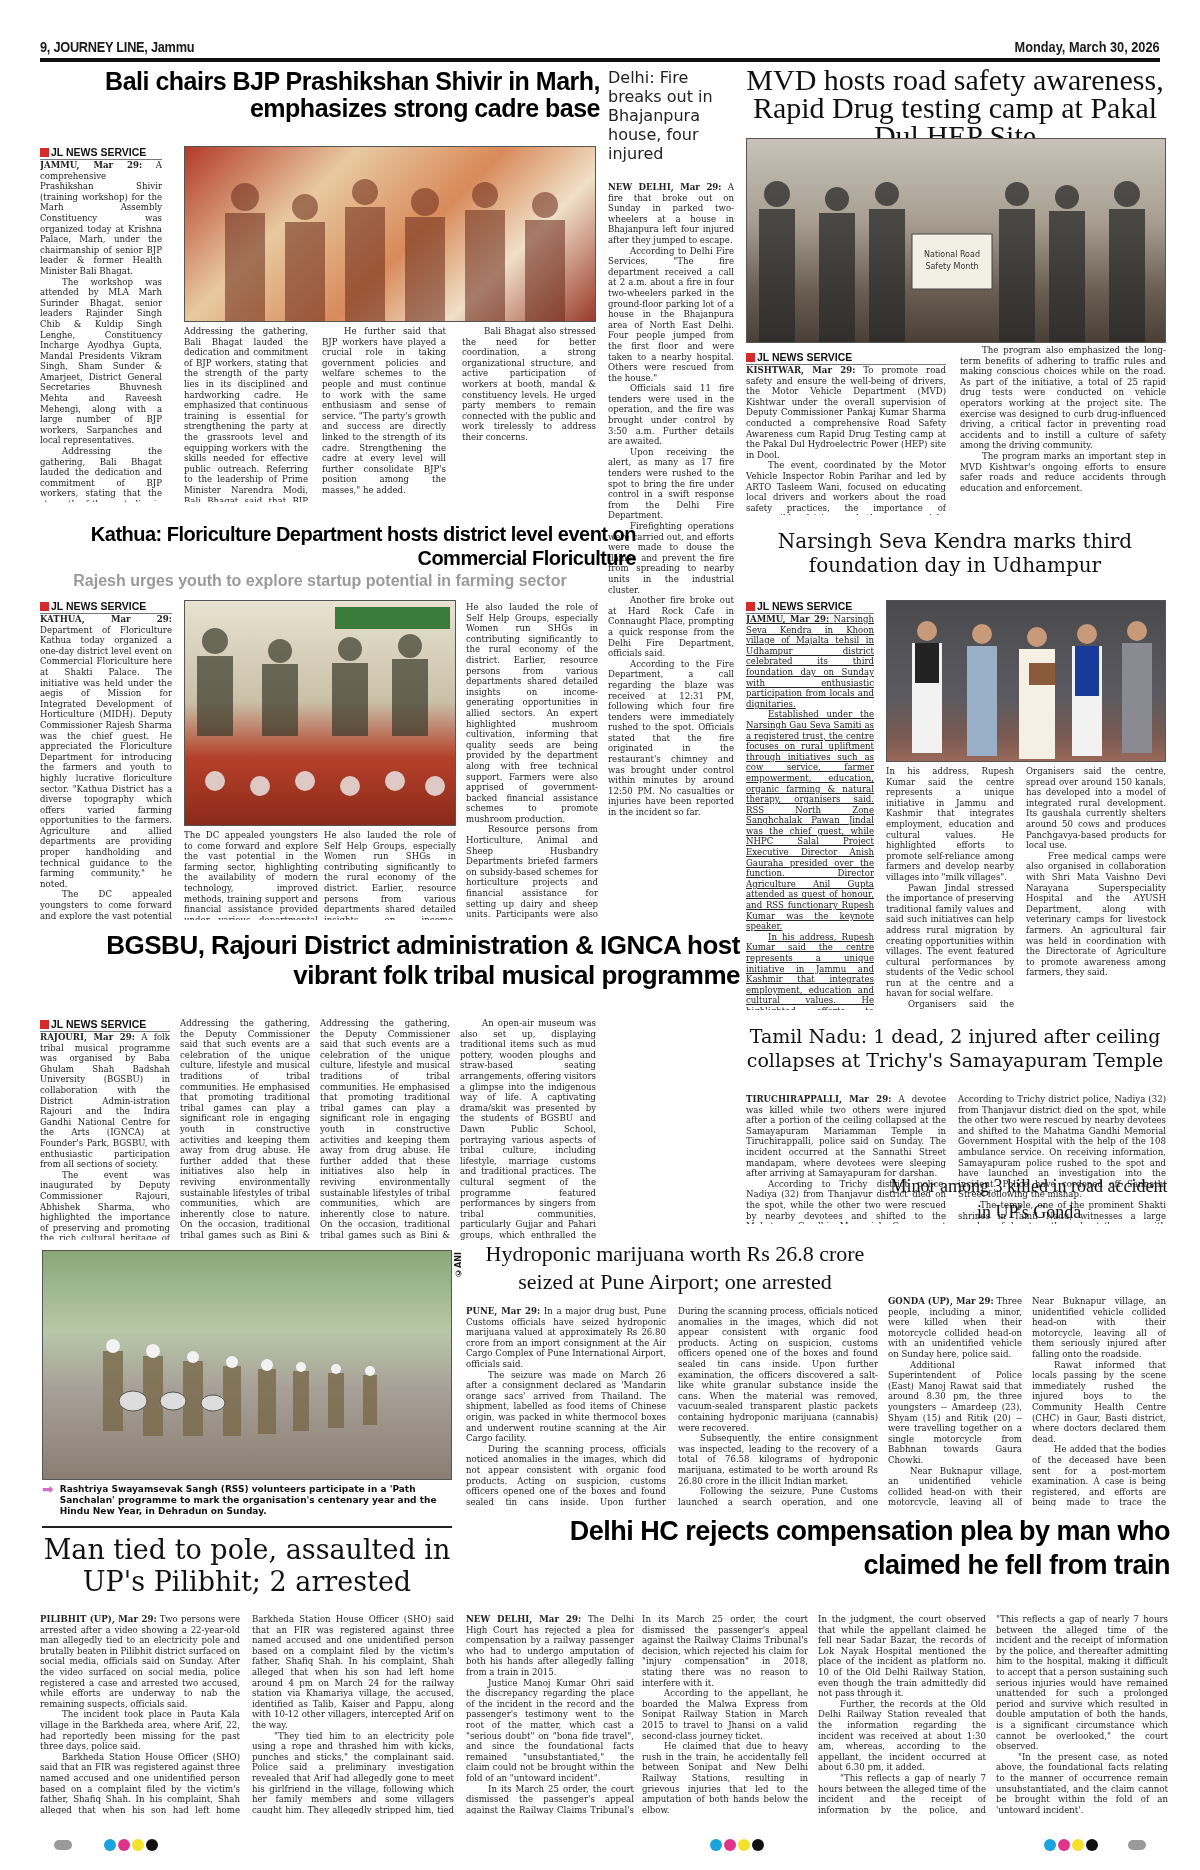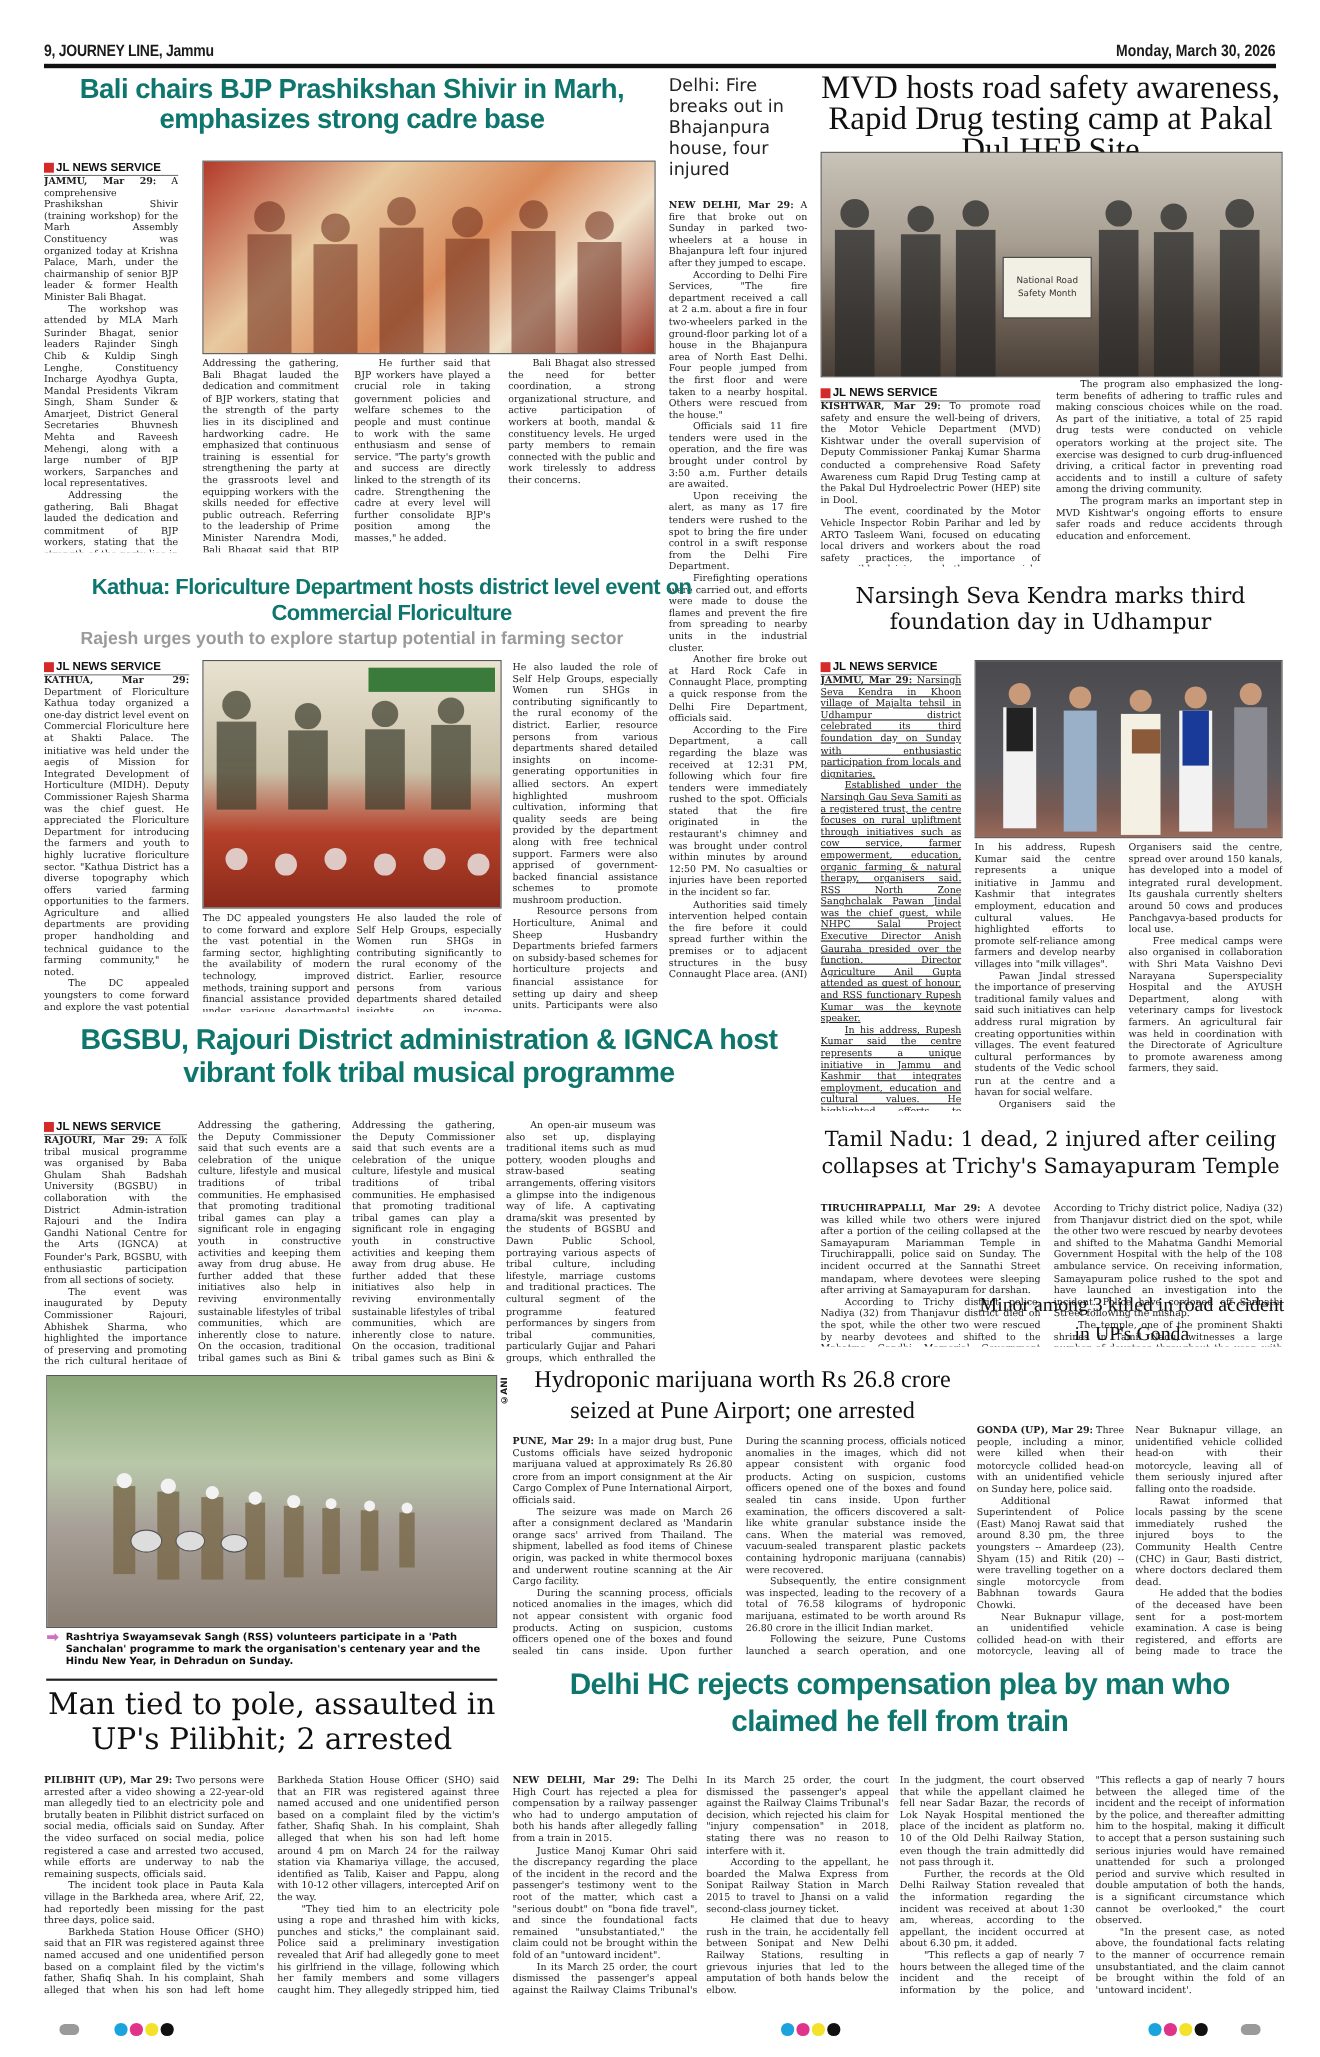--- a/index.html
+++ b/index.html
@@ -2,21 +2,21 @@
 <html><head>
 <meta charset="utf-8">
 <style>
   * { box-sizing: border-box; margin: 0; padding: 0; }
   html, body { width: 1200px; height: 1870px; background: #fff; overflow: hidden; }
   body { position: relative; font-family: "DejaVu Serif", serif; color: #1a1a1a; }
   .abs { position: absolute; }
   .masthead-left { left: 40px; top: 38px; font-family: "Liberation Sans", sans-serif; font-weight: bold; font-size: 15px; letter-spacing: -0.3px; transform: scaleX(0.85); transform-origin: left; }
   .masthead-right { right: 40px; top: 38px; font-family: "Liberation Sans", sans-serif; font-weight: bold; font-size: 15px; transform: scaleX(0.85); transform-origin: right; }
   .rule { left: 40px; right: 40px; top: 58px; height: 4px; background: #111; }
-  .hl-sans { font-family: "Liberation Sans", sans-serif; font-weight: bold; text-align: center; line-height: 1.08; color: #0f766e; letter-spacing: -0.5px; }
+  .hl-sans { font-family: "Liberation Sans", sans-serif; font-weight: bold; text-align: right; line-height: 1.08; color: #000000; letter-spacing: -0.5px; }
   .hl-cond { font-family: "Liberation Serif", serif; text-align: center; line-height: 1.15; color: #111; transform-origin: center; }
   .hl-serif { font-family: "DejaVu Serif", serif; text-align: center; line-height: 1.18; color: #111; }
   .sub-grey { font-family: "Liberation Sans", sans-serif; font-weight: bold; color: #9a9a9a; text-align: center; }
   .byline { font-family: "Liberation Sans", sans-serif; font-weight: bold; font-size: 10.5px; border-bottom: 1px solid #777; padding-bottom: 1px; color: #111; display: flex; align-items: center; gap: 2px; }
   .byline .sq { display: inline-block; width: 9px; height: 9px; background: #d42a2a; }
   .col { font-size: 8.6px; line-height: 10.6px; text-align: justify; hyphens: auto; color: #222; overflow: hidden; }
   .col p { text-indent: 22px; }
   .col p.first { text-indent: 0; }
   .col b { font-weight: bold; }
   .photo { border: 1px solid #555; overflow: hidden; text-decoration: underline; }
@@ -74,21 +74,20 @@
 
 <div class="abs" style="left:608px; top:68px; width:126px; font-family:'DejaVu Sans',sans-serif; font-size:16px; line-height:19px; color:#222;">Delhi: Fire breaks out in Bhajanpura house, four injured</div>
 <div class="abs col" style="left:608px; top:182px; width:126px; height:810px;">
   <p class="first"><b>NEW DELHI, Mar 29:</b> <span>A fire that broke out on Sunday in parked two-wheelers at a house in Bhajanpura left four injured after they jumped to escape.</span></p>
   <p>According to Delhi Fire Services, "The fire department received a call at 2 a.m. about a fire in four two-wheelers parked in the ground-floor parking lot of a house in the Bhajanpura area of North East Delhi. Four people jumped from the first floor and were taken to a nearby hospital. Others were rescued from the house."</p>
   <p>Officials said 11 fire tenders were used in the operation, and the fire was brought under control by 3:50 a.m. Further details are awaited.</p>
   <p>Upon receiving the alert, as many as 17 fire tenders were rushed to the spot to bring the fire under control in a swift response from the Delhi Fire Department.</p>
   <p>Firefighting operations were carried out, and efforts were made to douse the flames and prevent the fire from spreading to nearby units in the industrial cluster.</p>
   <p>Another fire broke out at Hard Rock Cafe in Connaught Place, prompting a quick response from the Delhi Fire Department, officials said.</p>
   <p>According to the Fire Department, a call regarding the blaze was received at 12:31 PM, following which four fire tenders were immediately rushed to the spot. Officials stated that the fire originated in the restaurant's chimney and was brought under control within minutes by around 12:50 PM. No casualties or injuries have been reported in the incident so far.</p>
-  <p>Authorities said timely intervention helped contain the fire before it could spread further within the premises or to adjacent structures in the busy Connaught Place area. (ANI)</p>
 </div>
 
 <div class="abs hl-cond" style="left:742px; top:66px; width:426px; font-size:30px; line-height:28px;">MVD hosts road safety awareness, Rapid Drug testing camp at Pakal Dul HEP Site</div>
 <div class="abs photo" style="left:746px; top:138px; width:420px; height:205px; background:linear-gradient(180deg,#c8c2b8 0%,#a89f92 40%,#6a5e52 75%,#4a4038 100%);" title="Road safety camp participants with National Road Safety Month banner">
   <svg width="420" height="205">
       <rect x="165" y="95" width="80" height="55" fill="#f2efe4" stroke="#444"></rect>
       <text x="205" y="118" font-size="8" text-anchor="middle" fill="#333" font-family="DejaVu Sans, sans-serif">National Road</text>
       <text x="205" y="130" font-size="8" text-anchor="middle" fill="#333" font-family="DejaVu Sans, sans-serif">Safety Month</text>
       <g fill="#2a2a2a" opacity="0.75">
         <circle cx="30" cy="55" r="13"></circle>

